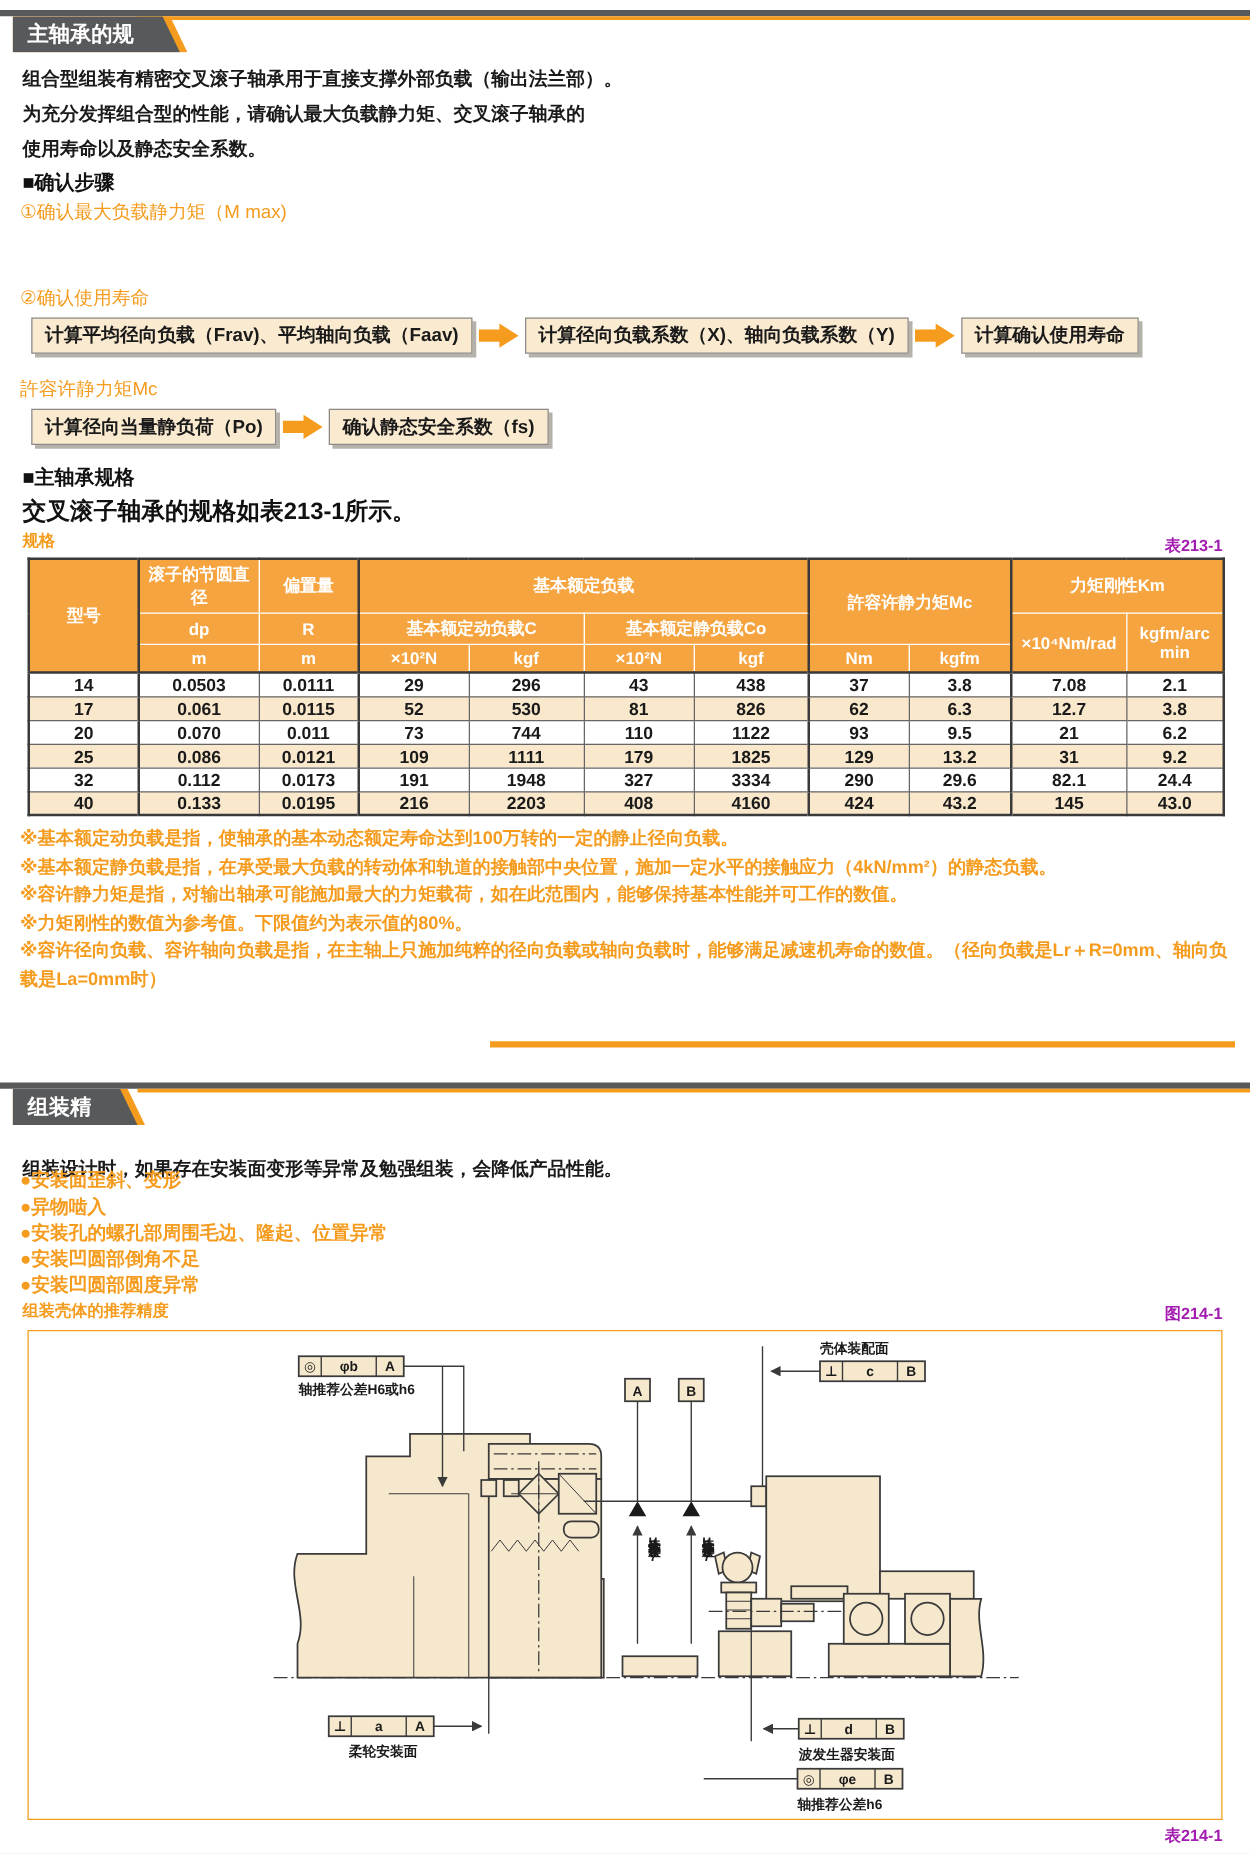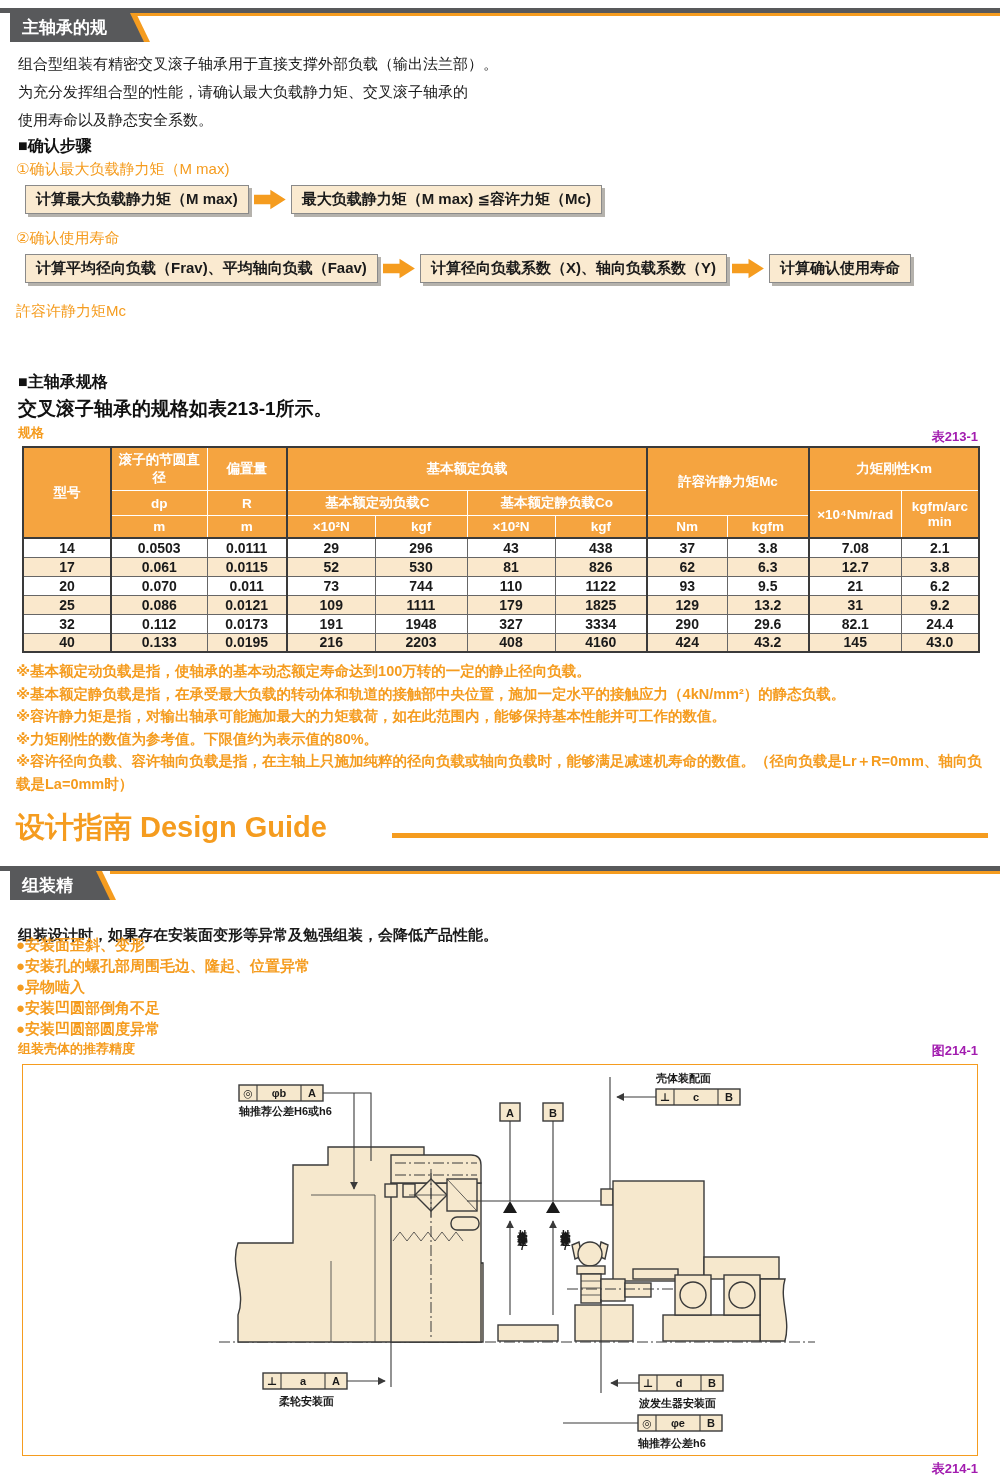--- a/index.html
+++ b/index.html
@@ -18,21 +18,21 @@
   
   .banner{position:absolute;left:0;width:1000px;height:36px}
   .banner-bar{position:absolute;top:0;left:0;right:0;height:5px;background:var(--banner-gray)}
   .banner-line{position:absolute;top:5px;left:110px;right:0;height:3px;background:var(--accent-orange)}
   .banner-tab-accent{position:absolute;top:5px;left:10px;height:29px;background:var(--accent-orange);
         clip-path:polygon(0 0,calc(100% - 14px) 0,100% 100%,0 100%)}
   .banner-tab{position:absolute;top:5px;left:10px;height:29px;background:var(--banner-gray);
         clip-path:polygon(0 0,calc(100% - 14px) 0,100% 100%,0 100%);
         color:#fff;font-size:17px;font-weight:bold;line-height:29px;padding:0 24px 0 12px}
 
-  .intro{position:absolute;left:18px;top:50px;font-size:15px;font-weight:normal;line-height:28px}
+  .intro{position:absolute;left:18px;top:50px;font-size:15px;font-weight:bold;line-height:28px}
   .subhead{position:absolute;left:18px;font-size:16px;font-weight:bold;color:#111}
   .step-label{position:absolute;left:16px;font-size:15px;font-weight:normal;color:var(--accent-orange)}
 
   .flow{position:absolute;left:25px;display:flex;align-items:center}
   .flow-box{background:var(--cream);border:1px solid #8a8a8a;box-shadow:3px 3px 0 rgba(120,114,104,.55);
         padding:4px 10px;font-size:15px;font-weight:bold;white-space:nowrap}
   .flow-arrow{width:32px;height:22px;margin:0 5px;background:var(--accent-orange);
         clip-path:polygon(0% 28%,52% 28%,52% 6%,100% 50%,52% 94%,52% 72%,0% 72%)}
 
   .caption-orange{position:absolute;left:18px;font-size:13px;font-weight:bold;color:var(--accent-orange)}
@@ -86,36 +86,36 @@
 
   <div class="intro">
       <div class="intro-line">组合型组装有精密交叉滚子轴承用于直接支撑外部负载（输出法兰部）。</div>
       <div class="intro-line">为充分发挥组合型的性能，请确认最大负载静力矩、交叉滚子轴承的</div>
       <div class="intro-line">使用寿命以及静态安全系数。</div>
     </div>
 
   <div class="subhead" style="top:136px">■确认步骤</div>
 
   <div class="step-label" style="top:160px">①确认最大负载静力矩（M max)</div>
-  <div class="flow" style="top:185px">
-    <div class="flow-box">计算最大负载静力矩（M max)</div>
-    <div class="flow-arrow"></div>
-    <div class="flow-box">最大负载静力矩（M max) ≦容许力矩（Mc)</div>
-  </div>
 
   <div class="step-label" style="top:229px">②确认使用寿命</div>
   <div class="flow" style="top:254px">
     <div class="flow-box">计算平均径向负载（Frav)、平均轴向负载（Faav)</div>
     <div class="flow-arrow"></div>
     <div class="flow-box">计算径向负载系数（X)、轴向负载系数（Y)</div>
     <div class="flow-arrow"></div>
     <div class="flow-box">计算确认使用寿命</div>
   </div>
 
   <div class="step-label" style="top:302px">許容许静力矩Mc</div>
+  <div class="flow" style="top:327px">
+    <div class="flow-box">计算径向当量静负荷（Po)</div>
+    <div class="flow-arrow"></div>
+    <div class="flow-box">确认静态安全系数（fs)</div>
+  </div>
 
   <div class="subhead" style="top:372px">■主轴承规格</div>
   <div class="subhead" style="top:396px;font-weight:bold;font-size:19px">交叉滚子轴承的规格如表213-1所示。</div>
 
   <div class="caption-orange" style="top:424px">规格</div>
   <div class="ref-label" style="top:428px">表213-1</div>
 
   <table class="spec-table">
     <colgroup>
       <col style="width:88px">
@@ -241,37 +241,34 @@
   </table>
 
   <div class="notes">
       <div class="note-line">※基本额定动负载是指，使轴承的基本动态额定寿命达到100万转的一定的静止径向负载。</div>
       <div class="note-line">※基本额定静负载是指，在承受最大负载的转动体和轨道的接触部中央位置，施加一定水平的接触应力（4kN/mm²）的静态负载。</div>
       <div class="note-line">※容许静力矩是指，对输出轴承可能施加最大的力矩载荷，如在此范围内，能够保持基本性能并可工作的数值。</div>
       <div class="note-line">※力矩刚性的数值为参考值。下限值约为表示值的80%。</div>
       <div class="note-line">※容许径向负载、容许轴向负载是指，在主轴上只施加纯粹的径向负载或轴向负载时，能够满足减速机寿命的数值。（径向负载是Lr＋R=0mm、轴向负载是La=0mm时）</div>
     </div>
 
-  <div class="dg-heading">
-    <span>设计指南</span><span class="en">Design Guide</span>
-  </div>
   <div class="dg-rule"></div>
 
   <div class="banner" style="top:866px">
     <div class="banner-bar"></div>
     <div class="banner-line"></div>
     <div class="banner-tab-accent" style="width:106px"></div>
     <div class="banner-tab" style="width:100px">组装精度</div>
   </div>
 
   <div class="para">组装设计时，如果存在安装面变形等异常及勉强组装，会降低产品性能。</div>
   <div class="bullets">
       <div class="bullet-line">●安装面歪斜、变形</div>
+      <div class="bullet-line">●异物啮入</div>
       <div class="bullet-line">●安装孔的螺孔部周围毛边、隆起、位置异常</div>
-      <div class="bullet-line">●异物啮入</div>
       <div class="bullet-line">●安装凹圆部倒角不足</div>
       <div class="bullet-line">●安装凹圆部圆度异常</div>
     </div>
 
   <div class="caption-orange" style="top:1040px">组装壳体的推荐精度</div>
   <div class="ref-label" style="top:1042px">图214-1</div>
 
   <div class="diagram">
     <svg width="953" height="389" viewBox="0 0 953 389">
       <defs>

